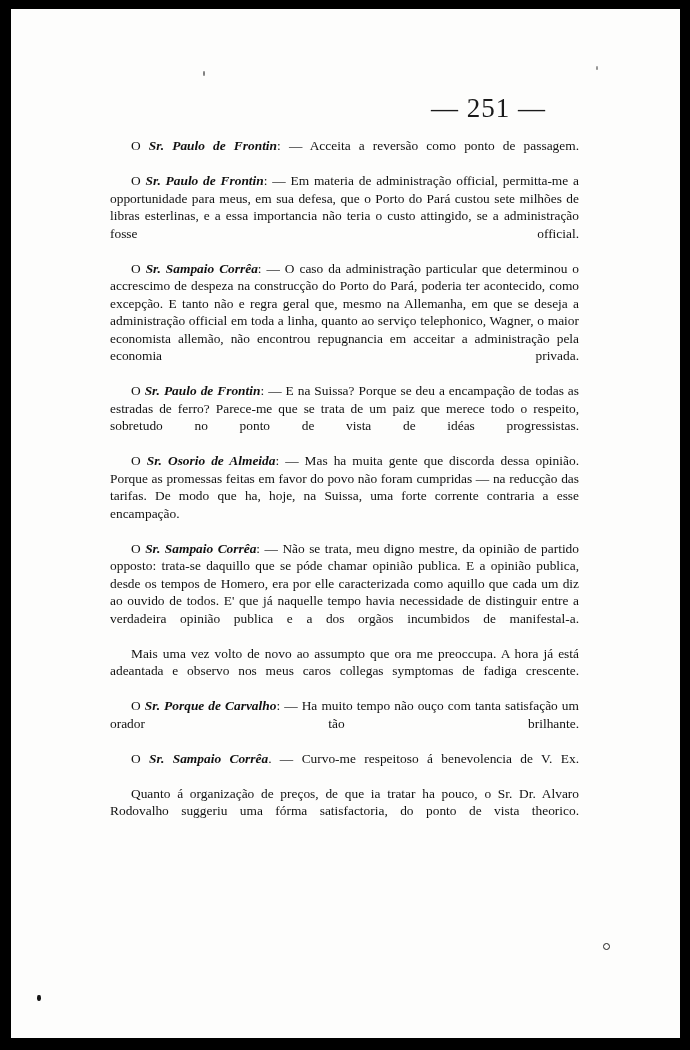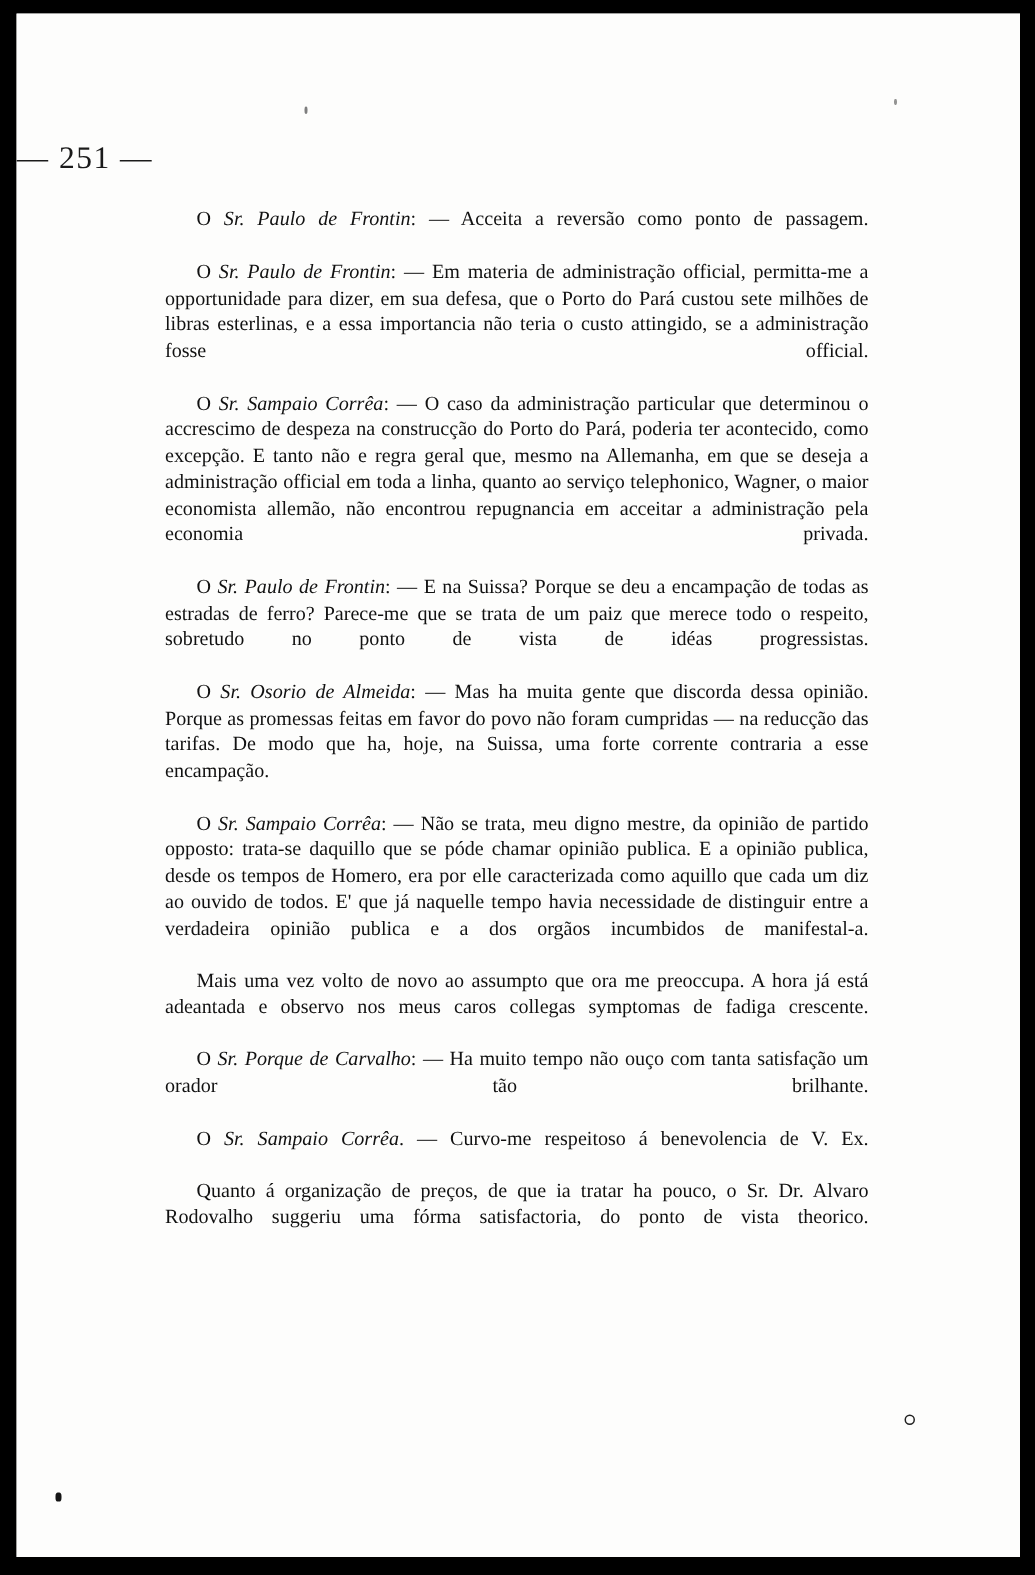--- a/index.html
+++ b/index.html
@@ -51,22 +51,22 @@
     width: 669px;
     height: 1029px;
   }
 
   
   #page-folio {
     position: absolute;
     left: 0;
     top: 84px;
     width: 535px;
-    text-align: left;
-    font-size: 21px;
+    text-align: right;
+    font-size: 27px;
     letter-spacing: 1px;
     color: #1a1a1a;
     font-family: "Liberation Serif", serif;
   }
 
   
   #text-column {
     position: absolute;
     left: 99px;
     top: 128px;
@@ -88,20 +88,21 @@
 
   
   #text-column p::after {
     content: "";
     display: inline-block;
     width: 100%;
   }
 
   .speaker {
     font-style: italic;
+    font-weight: bold;
   }
 
   .dash {
     font-style: normal;
   }
 
   
   .speck {
     position: absolute;
     background: #151515;
@@ -113,21 +114,21 @@
 <body>
 
 <div id="scan-frame">
   <div id="page-sheet">
     <div id="page-content">
 
       <div id="page-folio">— 251 —</div>
 
       <div id="text-column">
           <p><span>O </span><span class="speaker">Sr. Paulo de Frontin</span><span class="dash">: — </span><span>Acceita a reversão como ponto de passagem.</span></p>
-          <p><span>O </span><span class="speaker">Sr. Paulo de Frontin</span><span class="dash">: — </span><span>Em materia de administração official, permitta-me a opportunidade para dizer, em sua defesa, que o Porto do Pará custou sete milhões de libras esterlinas, e a essa importancia não teria o custo attingido, se a administração fosse official.</span></p>
+          <p><span>O </span><span class="speaker">Sr. Paulo de Frontin</span><span class="dash">: — </span><span>Em materia de administração official, permitta-me a opportunidade para meus, em sua defesa, que o Porto do Pará custou sete milhões de libras esterlinas, e a essa importancia não teria o custo attingido, se a administração fosse official.</span></p>
           <p><span>O </span><span class="speaker">Sr. Sampaio Corrêa</span><span class="dash">: — </span><span>O caso da administração particular que determinou o accrescimo de despeza na construcção do Porto do Pará, poderia ter acontecido, como excepção. E tanto não e regra geral que, mesmo na Allemanha, em que se deseja a administração official em toda a linha, quanto ao serviço telephonico, Wagner, o maior economista allemão, não encontrou repugnancia em acceitar a administração pela economia privada.</span></p>
           <p><span>O </span><span class="speaker">Sr. Paulo de Frontin</span><span class="dash">: — </span><span>E na Suissa? Porque se deu a encampação de todas as estradas de ferro? Parece-me que se trata de um paiz que merece todo o respeito, sobretudo no ponto de vista de idéas progressistas.</span></p>
           <p><span>O </span><span class="speaker">Sr. Osorio de Almeida</span><span class="dash">: — </span><span>Mas ha muita gente que discorda dessa opinião. Porque as promessas feitas em favor do povo não foram cumpridas — na reducção das tarifas. De modo que ha, hoje, na Suissa, uma forte corrente contraria a esse encampação.</span></p>
           <p><span>O </span><span class="speaker">Sr. Sampaio Corrêa</span><span class="dash">: — </span><span>Não se trata, meu digno mestre, da opinião de partido opposto: trata-se daquillo que se póde chamar opinião publica. E a opinião publica, desde os tempos de Homero, era por elle caracterizada como aquillo que cada um diz ao ouvido de todos. E' que já naquelle tempo havia necessidade de distinguir entre a verdadeira opinião publica e a dos orgãos incumbidos de manifestal-a.</span></p>
           <p><span>Mais uma vez volto de novo ao assumpto que ora me preoccupa. A hora já está adeantada e observo nos meus caros collegas symptomas de fadiga crescente.</span></p>
           <p><span>O </span><span class="speaker">Sr. Porque de Carvalho</span><span class="dash">: — </span><span>Ha muito tempo não ouço com tanta satisfação um orador tão brilhante.</span></p>
           <p><span>O </span><span class="speaker">Sr. Sampaio Corrêa</span><span class="dash">. — </span><span>Curvo-me respeitoso á benevolencia de V. Ex.</span></p>
           <p><span>Quanto á organização de preços, de que ia tratar ha pouco, o Sr. Dr. Alvaro Rodovalho suggeriu uma fórma satisfactoria, do ponto de vista theorico.</span></p>
         </div>
 

